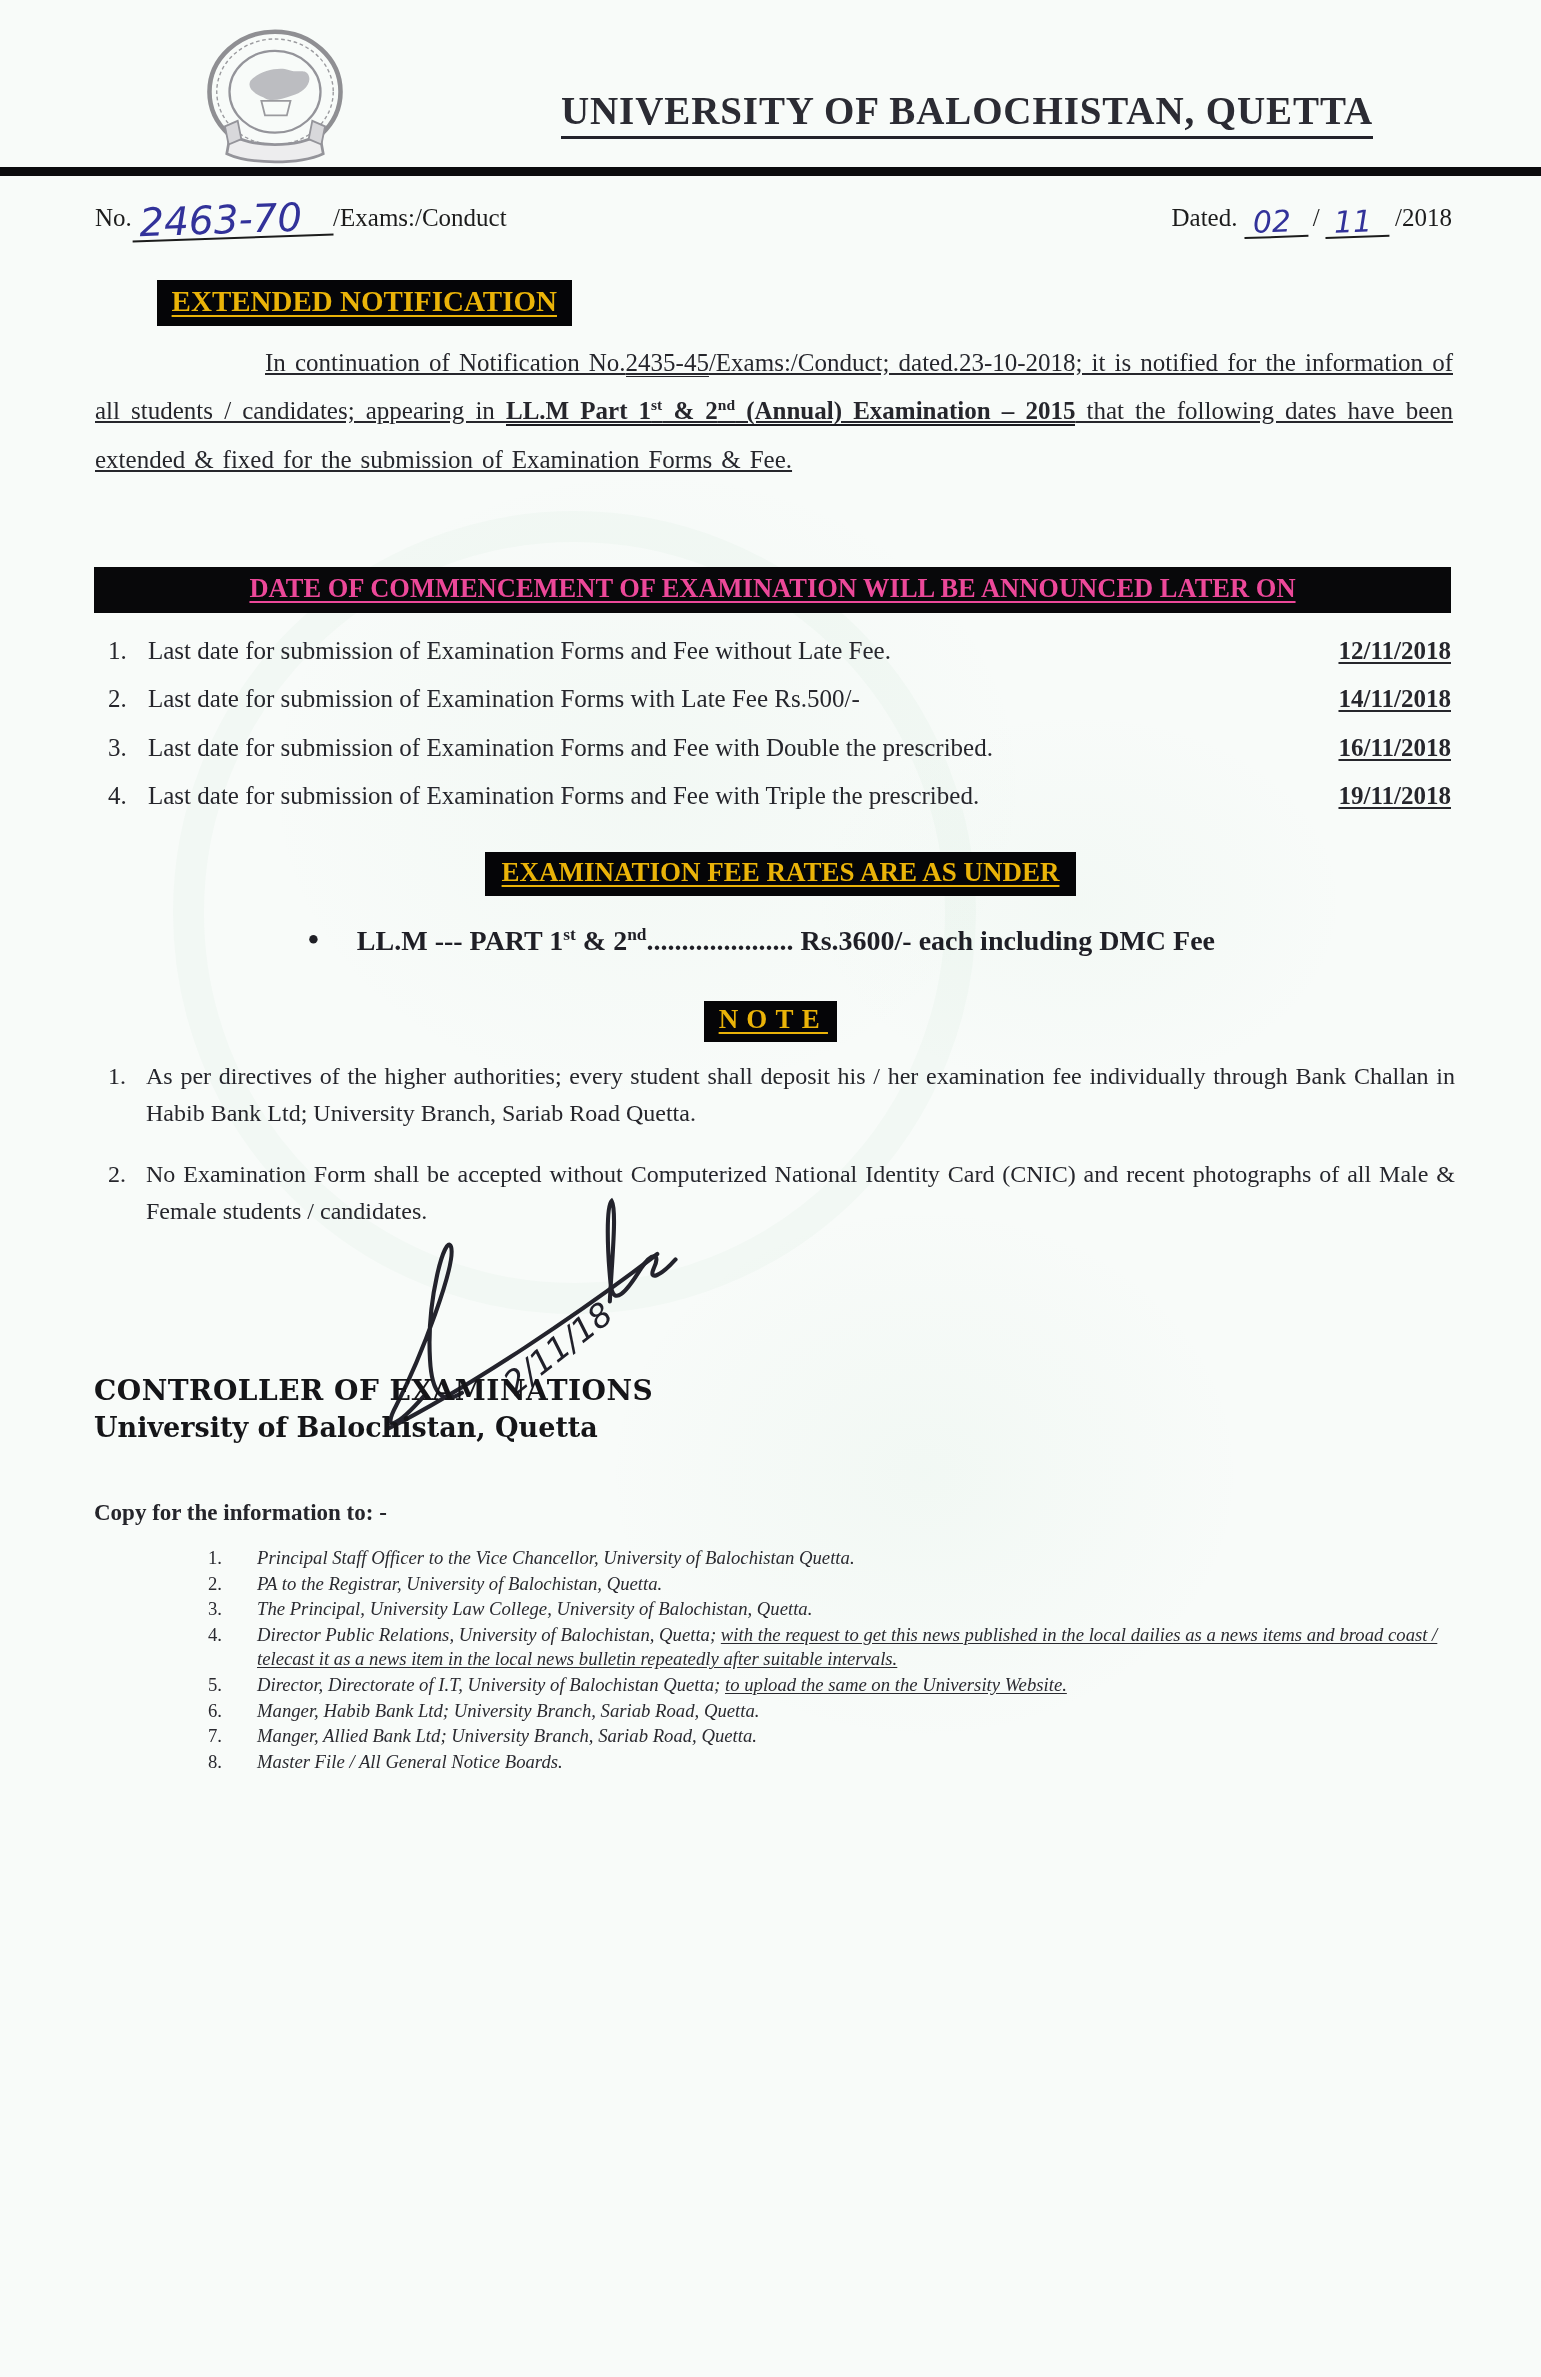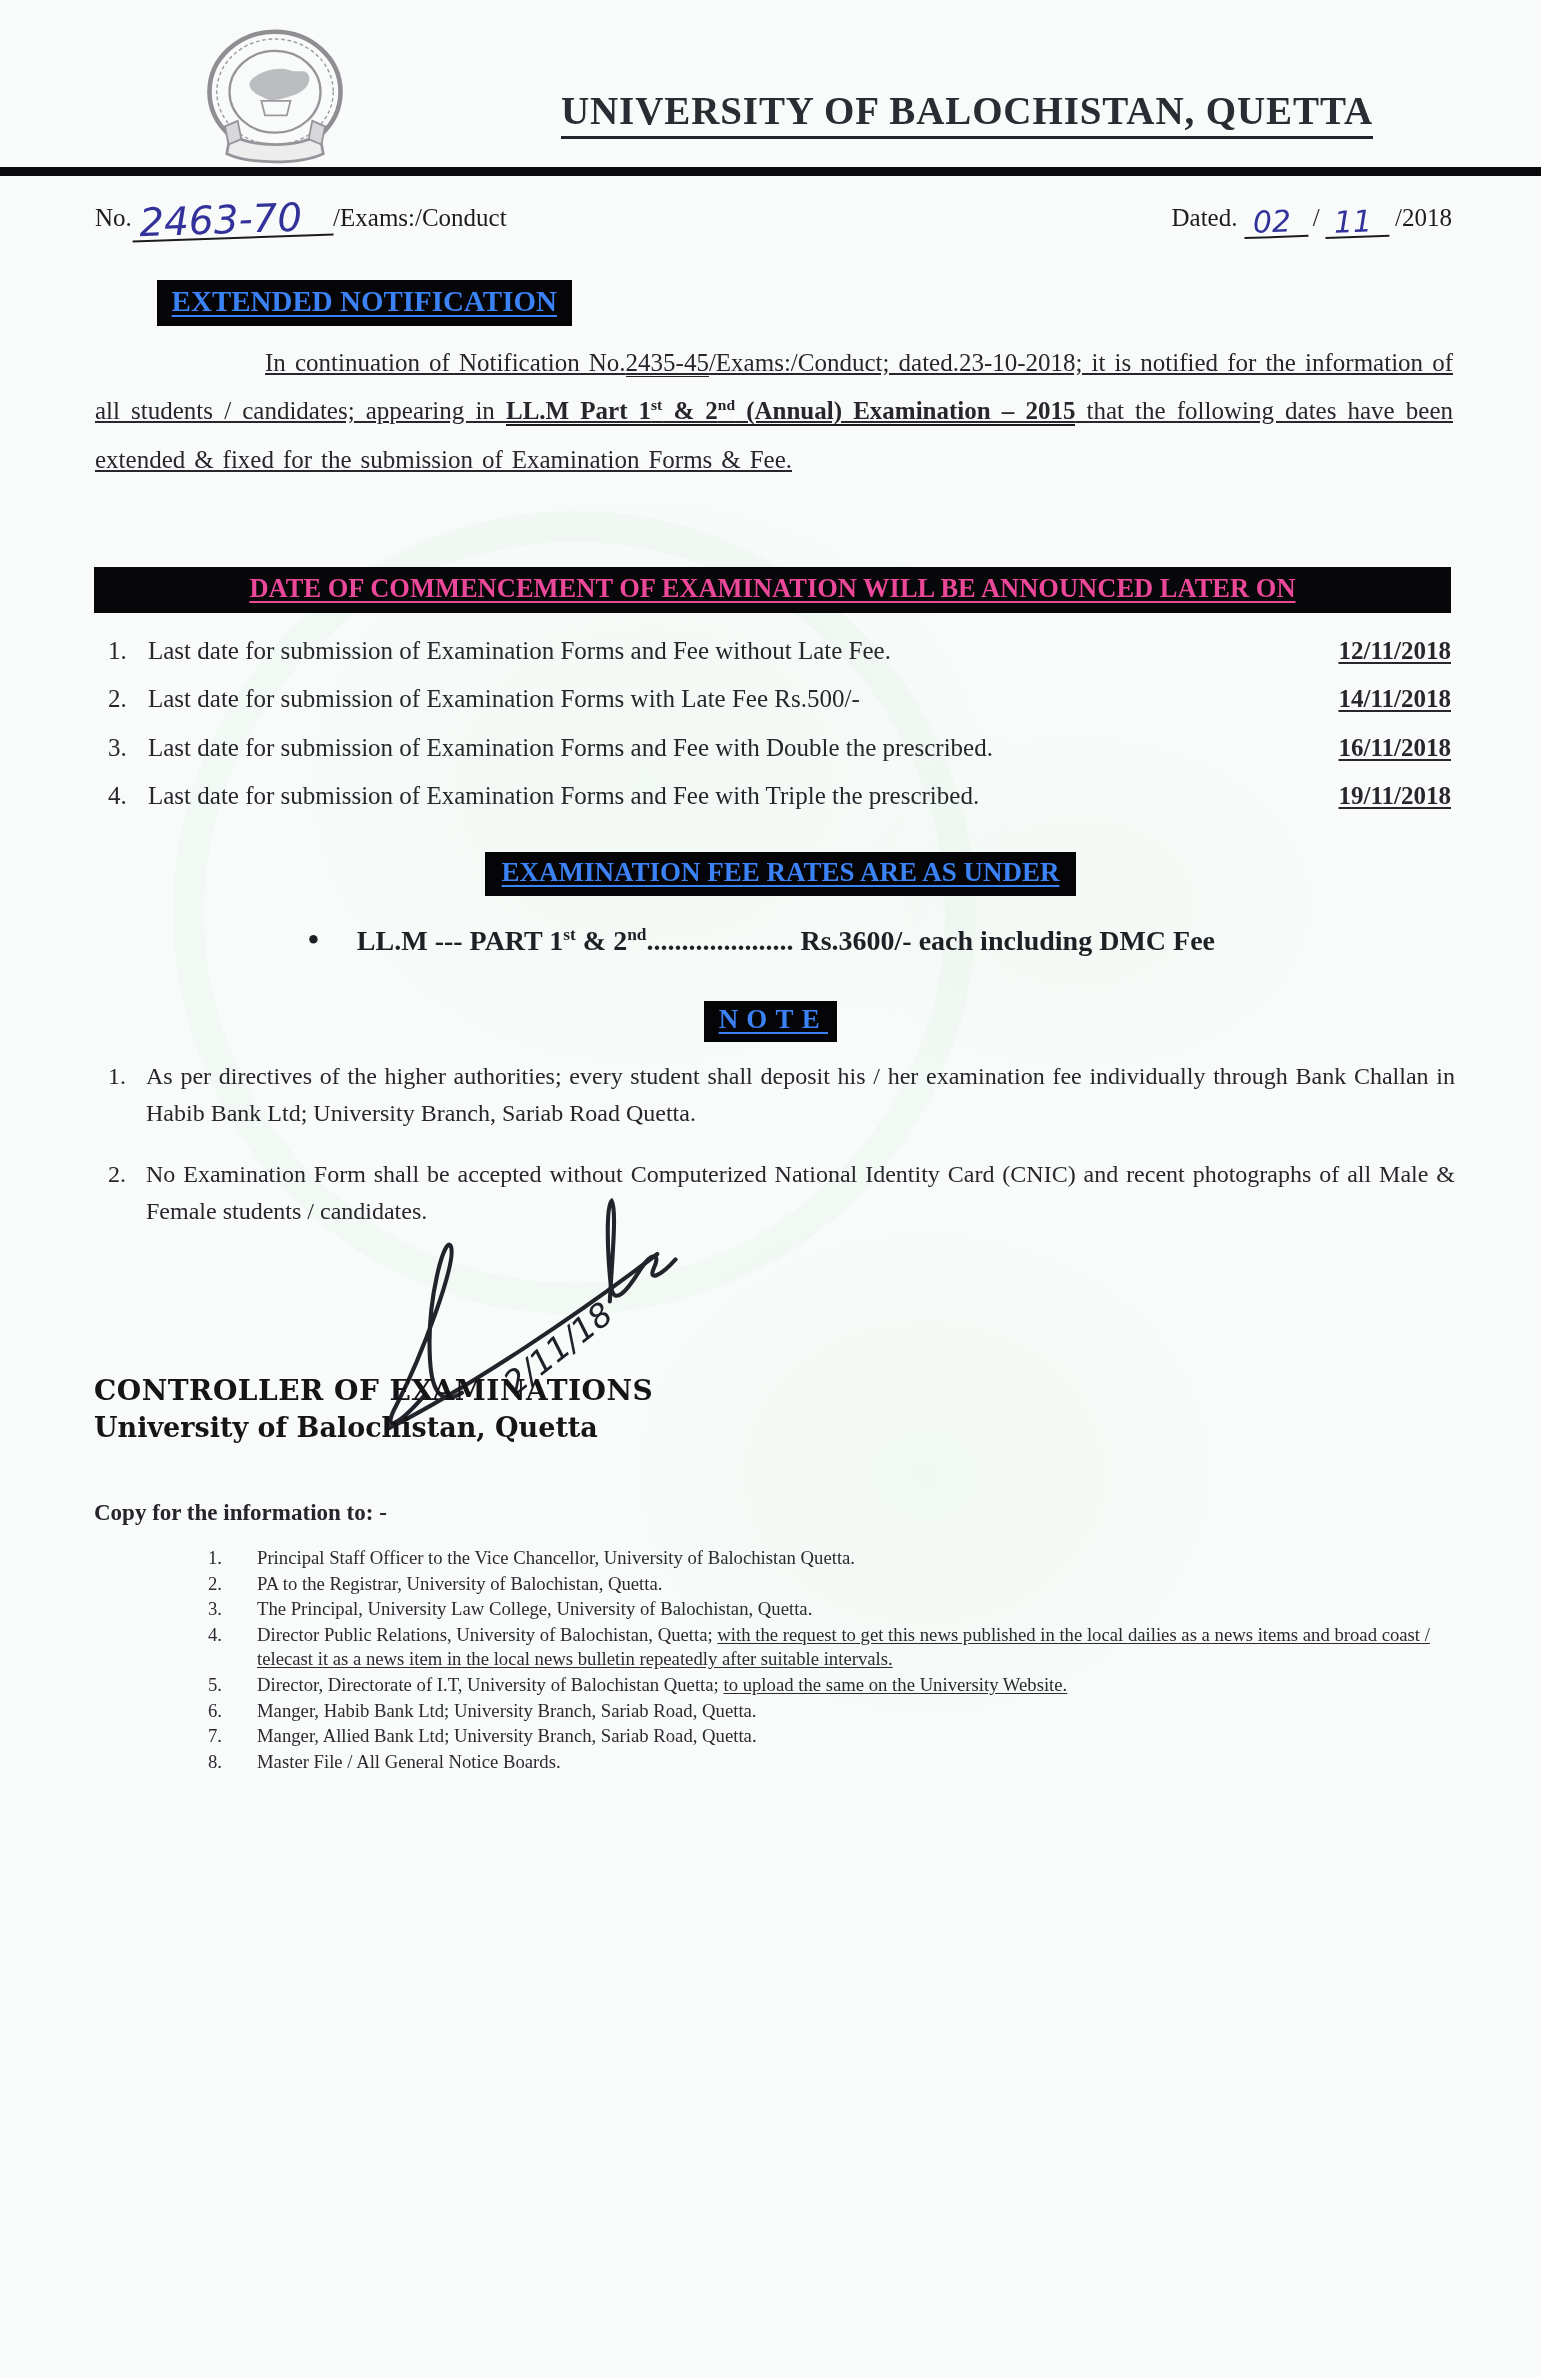--- a/index.html
+++ b/index.html
@@ -25,21 +25,21 @@
   .refline { position:absolute; left:95px; top:204px; width:1357px;
     display:flex; justify-content:space-between; align-items:baseline; font-size:25px; }
   .hw { font-family:"DejaVu Sans", sans-serif; font-style:italic; color:#32329a;
     display:inline-block; line-height:0.8; }
   .hw-no { font-size:39px; border-bottom:2.7px solid #1c1c1c; padding:0 31px 1.8px 7.3px;
     vertical-align:-7.3px; transform:rotate(-2deg); }
   .hw-sm { font-size:30px; border-bottom:2.7px solid #1c1c1c; padding:0 16.4px 1.8px 9px;
     vertical-align:-5.5px; transform:rotate(-2deg); }
   .dated-group span.slash { padding:0 5.5px; }
   
-  .badge { display:inline-block; background:#050507; color:#3b82f6; font-weight:bold; }
+  .badge { display:inline-block; background:#050507; color:#eab308; font-weight:bold; }
   .badge u { text-decoration:underline; text-underline-offset:3.7px; }
   .badge-extended { position:absolute; left:157px; top:280px; font-size:29px; padding:4.6px 14.6px 8.2px; }
   .announce { position:absolute; left:94px; top:567px; width:1357px; background:#08080a;
     color:#ec4899; text-align:center; font-weight:bold; font-size:26.5px; padding:5.5px 0 9px; }
   .announce u { text-underline-offset:3.7px; }
   .center-row { position:absolute; left:0; width:1541px; text-align:center; }
   .badge-fee { top:852px;padding-left:20px; } .badge-fee .badge { font-size:27px; padding:4.6px 16.4px 8.2px; }
   .badge-note { top:1001px;font-family:Liberation Serif, serif; } .badge-note .badge { font-size:27px; letter-spacing:8.2px; padding:2.7px 9px 7.3px 14.6px; }
   
   .para { position:absolute; left:95px; top:339px; width:1358px; font-size:25px;
@@ -72,21 +72,21 @@
     font-weight:bold; color:#151518; }
   .controller .l1 { font-size:28px; letter-spacing:0.5px; }
   .controller .l2 { font-size:27px; margin-top:4.6px; }
   
   .copyhead { position:absolute; left:94px; top:1500px; font-size:23px; font-weight:bold;
     color:#25252b; }
   .copylist { position:absolute; left:208px; top:1546px; width:1269px; font-size:18.7px;
     line-height:1.32; color:#2a2a30; }
   .crow { display:flex; margin-bottom:0.9px; }
   .crow .num { width:49px; flex:none; }
-  .crow .txt { flex:1; }
+  .crow .txt { flex:1;font-style:italic; }
   .crow .u-seg { text-decoration:underline; text-underline-offset:1.8px; }
 </style>
 </head>
 <body>
 
 <div class="page">
   <div class="wm-ring"></div>
 
   <div class="logo">
     <svg width="162" height="151" viewBox="0 0 178 165">

